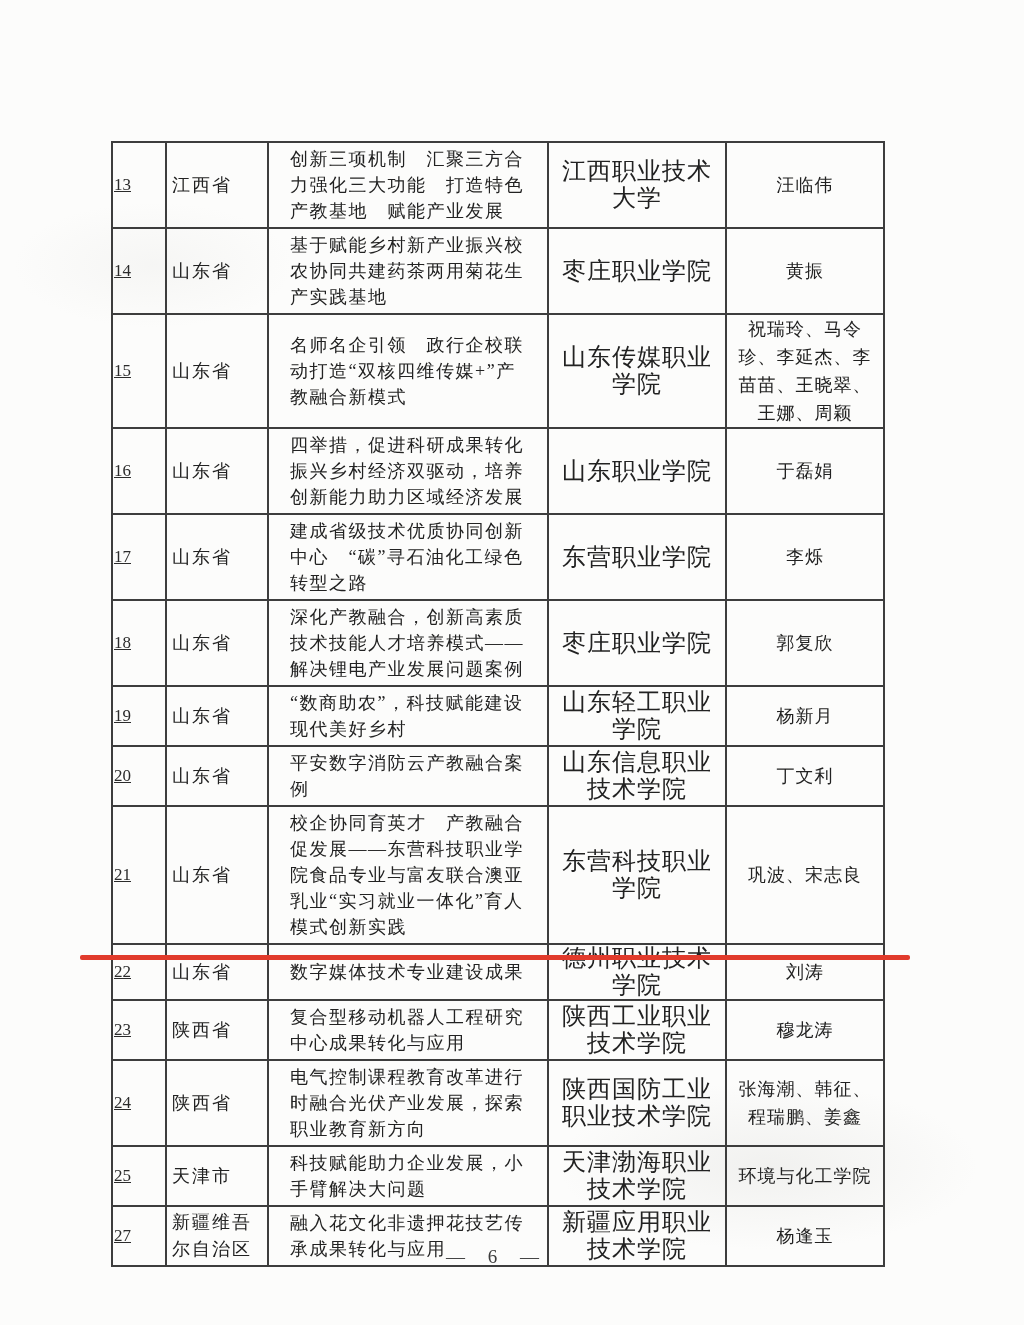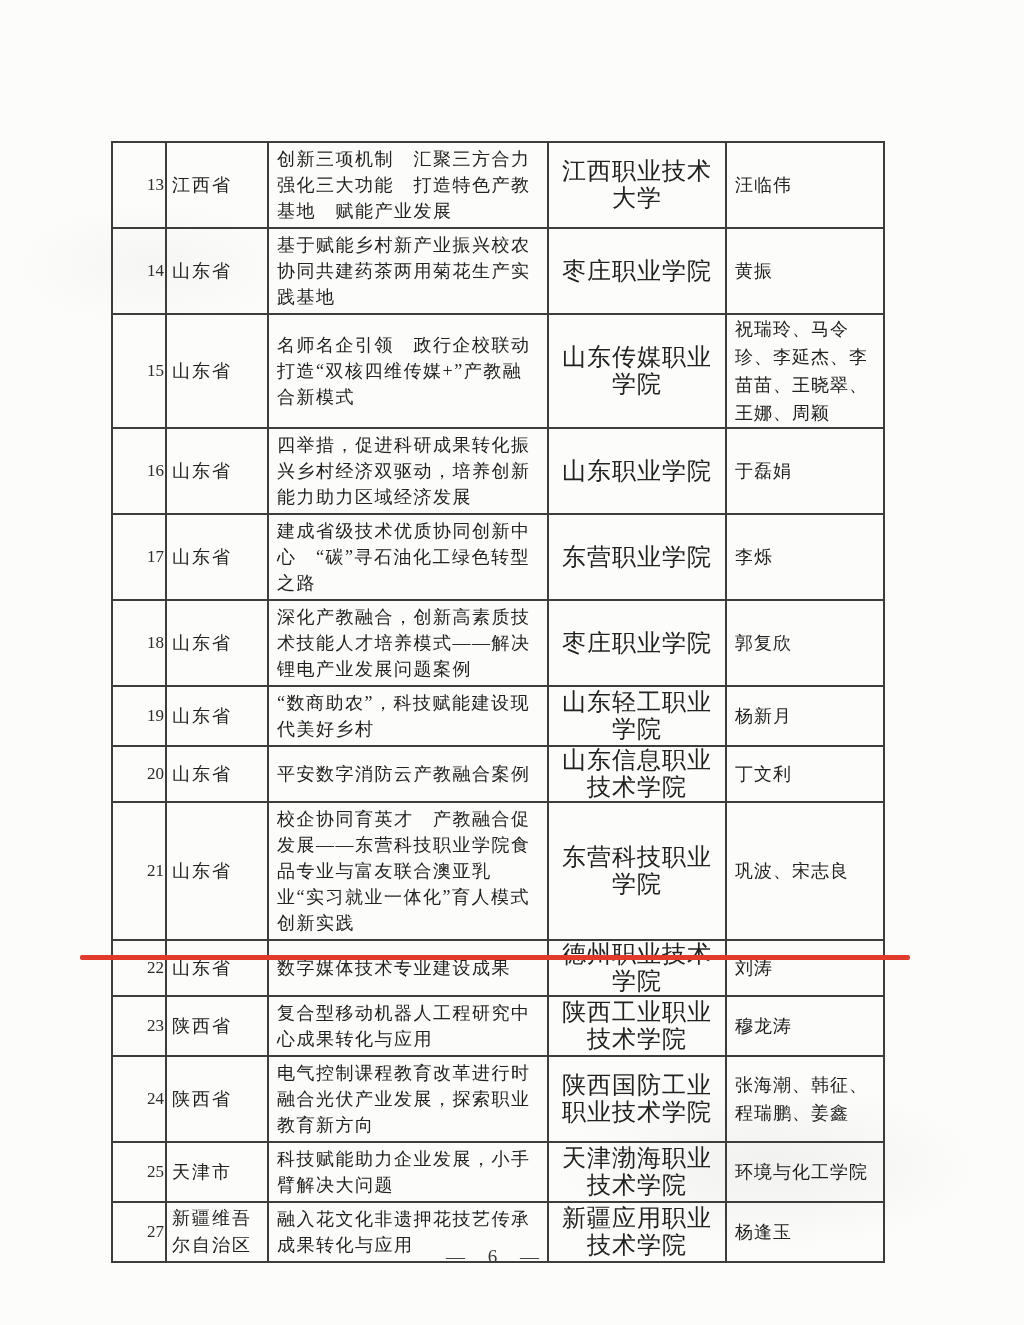--- a/index.html
+++ b/index.html
@@ -23,25 +23,25 @@
     position: absolute; left: 111px; top: 141px;
     width: 772px;
     border-collapse: collapse;
     table-layout: fixed;
   }
   .doc-table td {
     border: 2px solid #3d3d3d;
     vertical-align: middle;
     overflow: hidden;
   }
-  td.c-no    { text-align: right; font-size: 17px; color: #2b2b2b; }
+  td.c-no    { text-align: left; font-size: 17px; color: #2b2b2b; text-decoration: underline; }
   td.c-prov  { font-size: 18px; letter-spacing: 2px; padding: 0 5px; line-height: 27px; }
-  td.c-title { font-size: 18px; letter-spacing: 1.5px; line-height: 26px; padding: 3px 8px; text-align: left; }
+  td.c-title { font-size: 18px; letter-spacing: 1.5px; line-height: 26px; padding: 3px 21px; text-align: left; }
   td.c-inst  { text-align: center; font-size: 24px; letter-spacing: 1px; line-height: 27px; padding: 0 8px; }
-  td.c-names { text-align: left; font-size: 18px; letter-spacing: 1px; line-height: 28px; padding: 0 8px; }
+  td.c-names { text-align: center; font-size: 18px; letter-spacing: 1px; line-height: 28px; padding: 0 8px; }
   .red-line {
     position: absolute;
     left: 80px; top: 955px;
     width: 830px; height: 5px;
     border-radius: 2px;
     z-index: 3;
   }
   .footer {
     position: absolute; left: 111px; top: 1246px; width: 772px;
     text-align: center;

